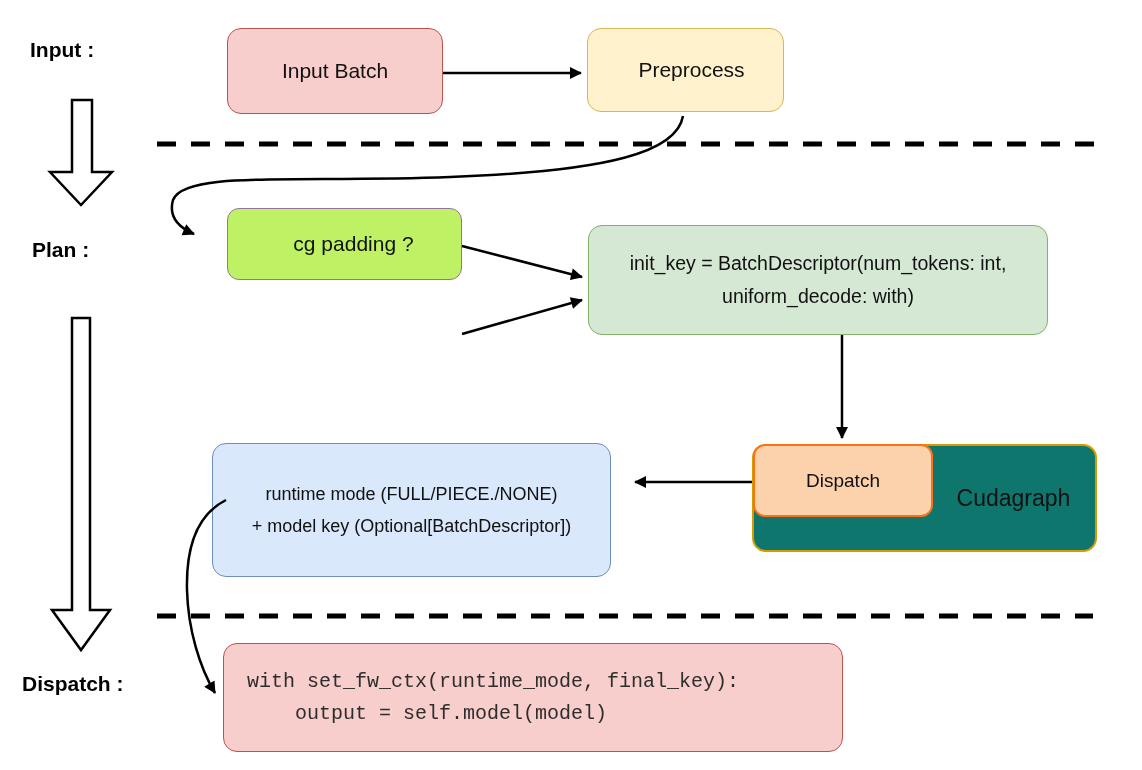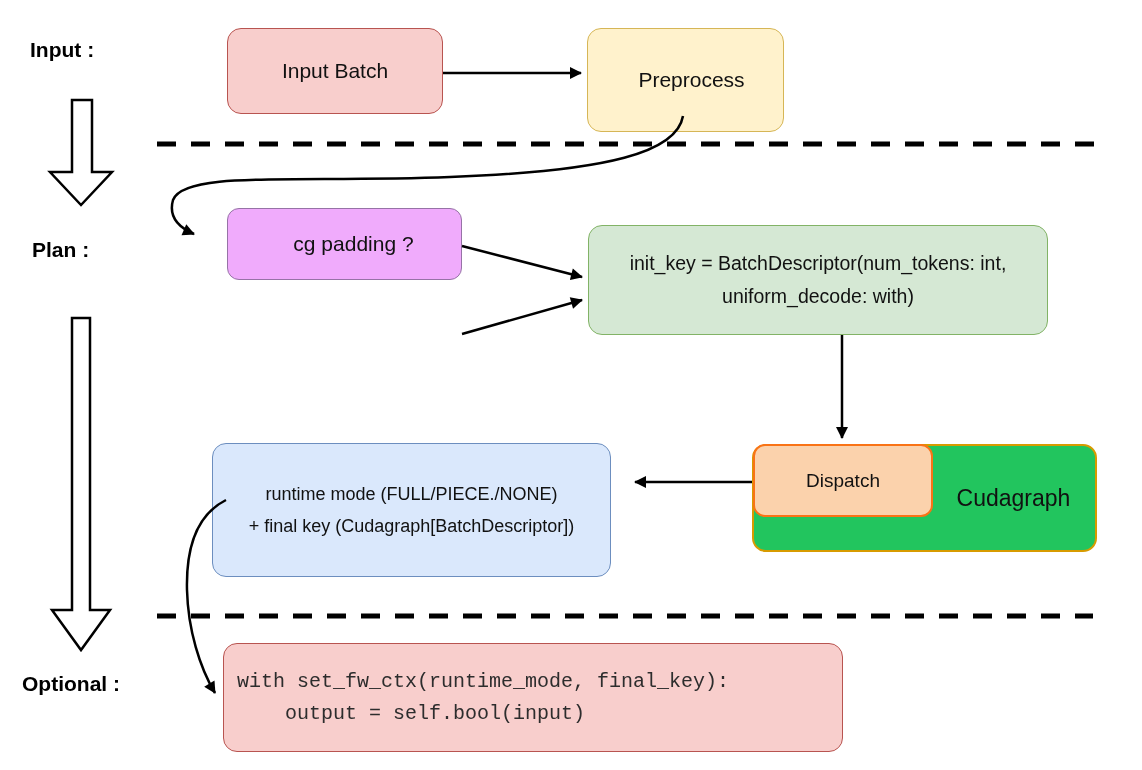--- a/index.html
+++ b/index.html
@@ -32,66 +32,66 @@
     position: absolute;
     font-weight: 700;
     font-size: 21px;
     color: #000000;
     z-index: 2;
     white-space: nowrap;
   }
   
   .n-red    { background: #f8cecc; border: 1.6px solid #b85450; }
   .n-yellow { background: #fff2cc; border: 1.6px solid #d6b656; }
-  .n-purple { background: #f0abfc; border: 1.6px solid #9673a6; padding-left: 18px; }
+  .n-purple { background: #bef264; border: 1.6px solid #9673a6; padding-left: 18px; }
   .n-green  { background: #d5e8d4; border: 1.6px solid #82b366; }
   .n-blue   { background: #dae8fc; border: 1.6px solid #6c8ebf; }
-  .n-orange-outer { background: #22c55e; border: 2px solid #d79b00; }
+  .n-orange-outer { background: #0f766e; border: 2px solid #d79b00; }
   .n-orange-inner { background: #fbd2ac; border: 2px solid #f97316; }
 
   .r14 { border-radius: 14px; }
   .r12 { border-radius: 12px; }
 
   #node-input-batch    { left: 227px; top: 28px;  width: 216px; height: 86px;  font-size: 21px; }
-  #node-preprocess     { left: 587px; top: 28px;  width: 197px; height: 104px;  font-size: 21px; padding-left: 12px; }
+  #node-preprocess     { left: 587px; top: 28px;  width: 197px; height: 84px;  font-size: 21px; padding-left: 12px; }
   #node-cg-padding     { left: 227px; top: 208px; width: 235px; height: 72px;  font-size: 21px; }
   #node-uniform-decode { left: 227px; top: 298px; width: 235px; height: 72px;  font-size: 21px; }
   #node-init-key       { left: 588px; top: 225px; width: 460px; height: 110px; font-size: 19.5px; flex-direction: column; }
   #node-init-key .ln   { line-height: 33px; }
   #node-cudagraph      { left: 752px; top: 444px; width: 345px; height: 108px; }
   #cudagraph-text {
     position: absolute; left: 178px; right: 0; top: 0; bottom: 0;
     display: flex; flex-direction: column; align-items: center; justify-content: center;
     font-size: 23px;
   }
   #cudagraph-text .ln  { line-height: 32px; }
   #node-dispatch       { left: 753px; top: 444px; width: 180px; height: 73px;  font-size: 19px; z-index: 2; }
   #node-runtime-mode   { left: 212px; top: 443px; width: 399px; height: 134px; font-size: 18px; flex-direction: column; }
   #node-runtime-mode .ln { line-height: 32px; }
   #node-execute-code   {
     left: 223px; top: 643px; width: 620px; height: 109px;
     font-family: "Liberation Mono", monospace;
     font-size: 20px; color: #2d2d2d;
     flex-direction: column; align-items: flex-start;
-    padding-left: 13px; text-align: left;
+    padding-left: 23px; text-align: left;
   }
   #node-execute-code .ln { line-height: 32px; white-space: pre; }
 
   #label-input   { left: 30px; top: 38px; }
   #label-plan    { left: 32px; top: 238px; }
   #label-execute { left: 22px; top: 672px; }
 </style>
 </head>
 <body>
 
 <div class="canvas">
 
   <div class="stage-label" id="label-input">Input :</div>
   <div class="stage-label" id="label-plan">Plan :</div>
-  <div class="stage-label" id="label-execute">Optional :</div>
+  <div class="stage-label" id="label-execute">Dispatch :</div>
 
   <div class="node n-red r14" id="node-input-batch">
     <span class="ln">Input Batch</span>
   </div>
 
   <div class="node n-yellow r14" id="node-preprocess">
     <span class="ln">Preprocess</span>
   </div>
 
   <div class="node n-purple r12" id="node-cg-padding">
@@ -109,26 +109,26 @@
       <span class="ln">Cudagraph</span>
     </div>
   </div>
 
   <div class="node n-orange-inner r12" id="node-dispatch">
     <span class="ln">Dispatch</span>
   </div>
 
   <div class="node n-blue r14" id="node-runtime-mode">
     <span class="ln">runtime mode (FULL/PIECE./NONE)</span>
-    <span class="ln">+ final key (Cudagraph[BatchDescriptor])</span>
+    <span class="ln">+ model key (Optional[BatchDescriptor])</span>
   </div>
 
   <div class="node n-red r14" id="node-execute-code">
     <span class="ln">with set_fw_ctx(runtime_mode, final_key):</span>
-    <span class="ln">    output = self.bool(input)</span>
+    <span class="ln">    output = self.model(model)</span>
   </div>
 
   <svg class="layer-svg" width="1142" height="770" viewBox="0 0 1142 770">
     <defs>
       <marker id="arr" markerUnits="userSpaceOnUse" markerWidth="16" markerHeight="16" refX="13" refY="8" orient="auto">
         <path d="M2,2 L14,8 L2,14 Z" fill="#000000"></path>
       </marker>
     </defs>
 
     <line x1="157" y1="144" x2="1097" y2="144" stroke="#000000" stroke-width="5" stroke-dasharray="19 15"></line>

